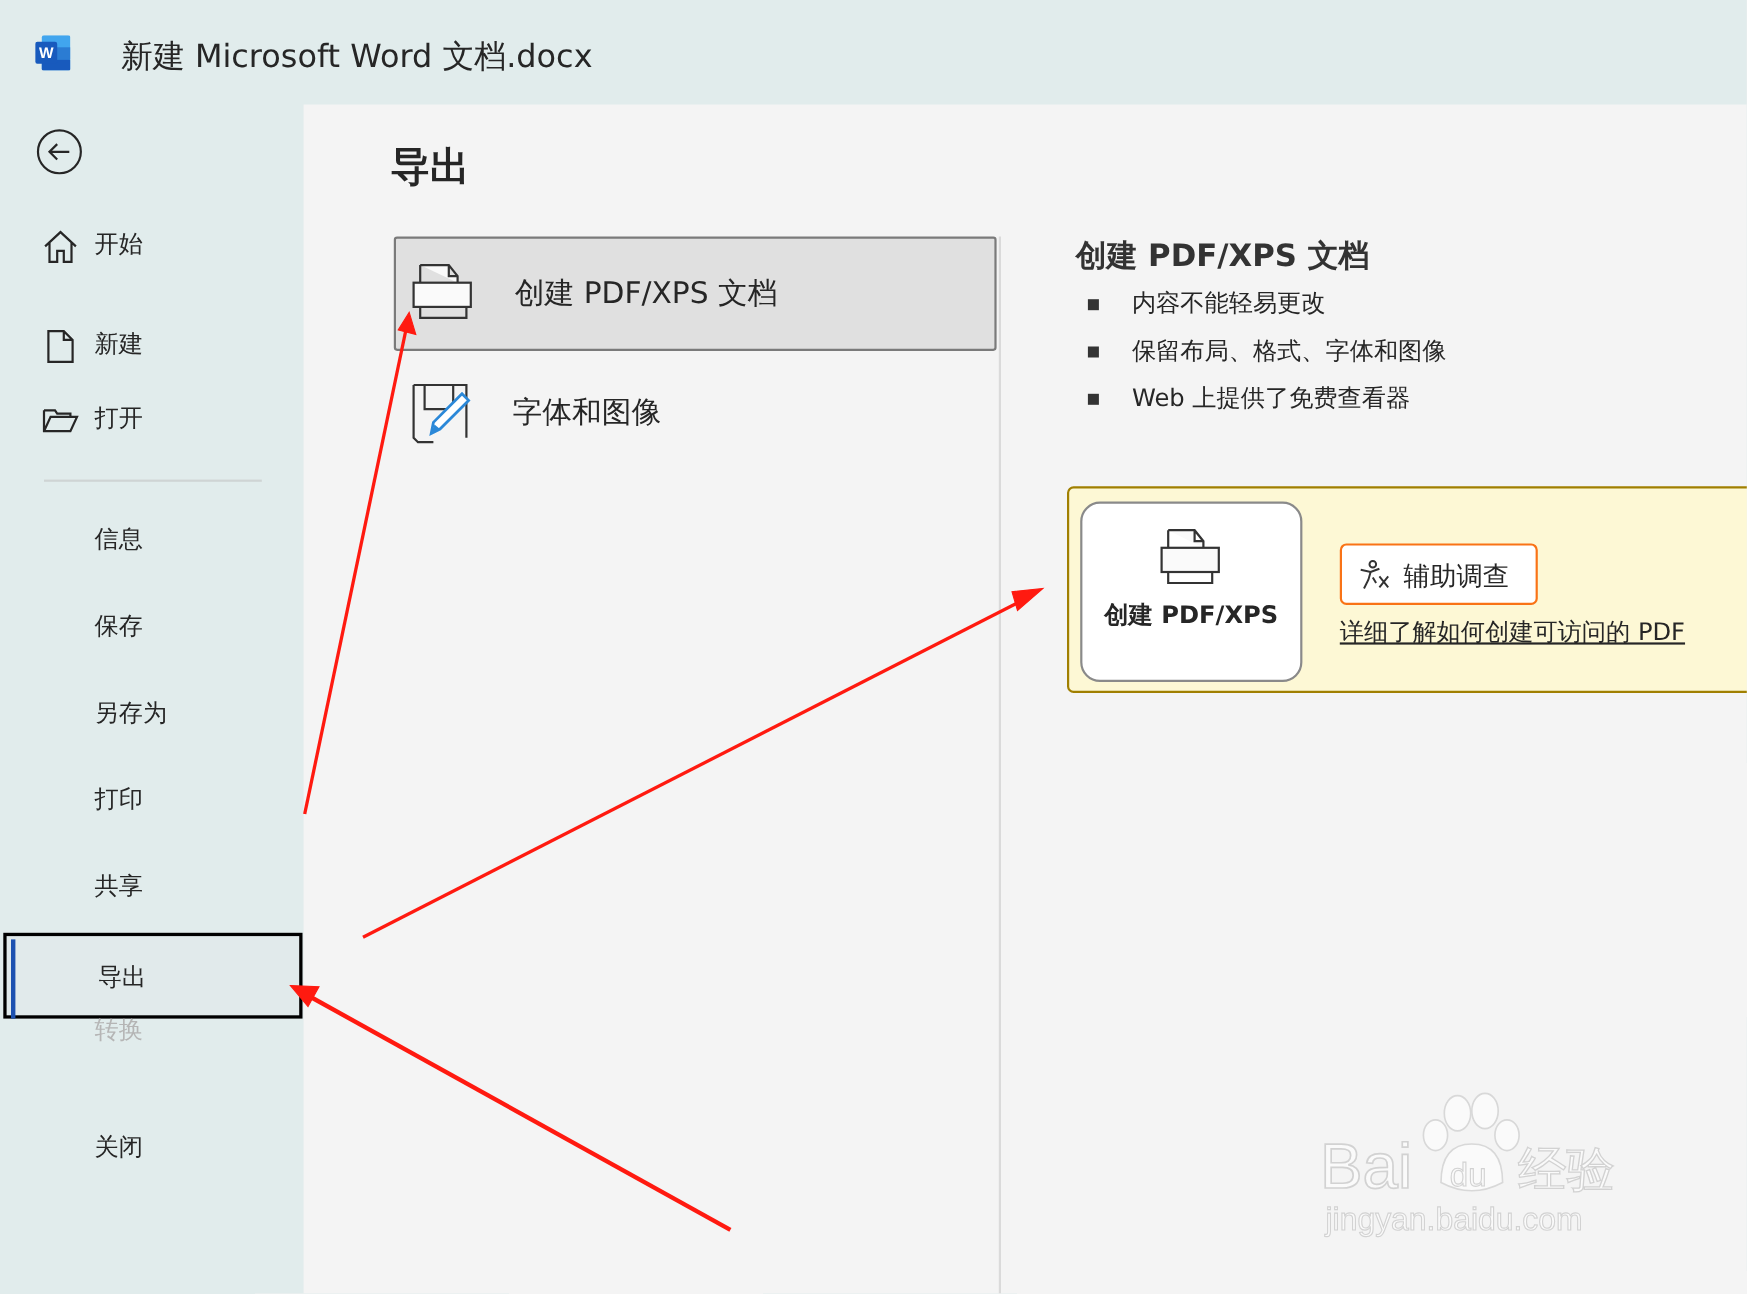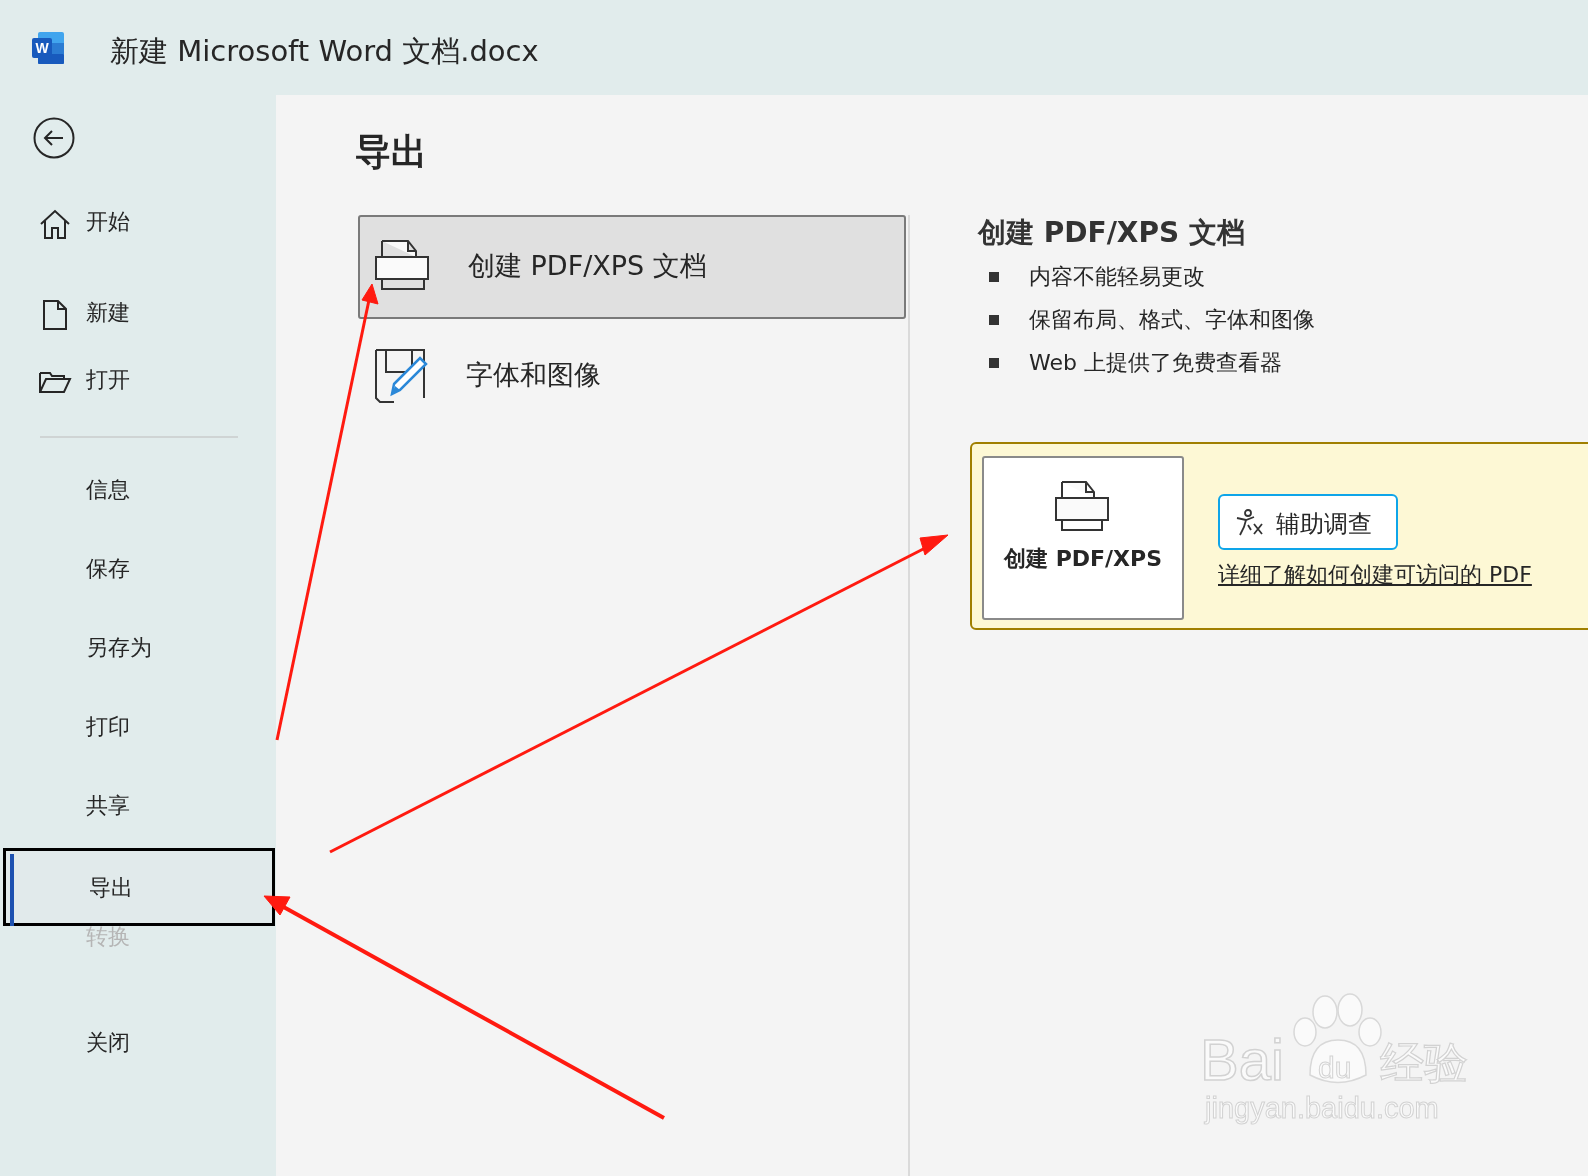--- a/index.html
+++ b/index.html
@@ -33,25 +33,25 @@
     .opt.plain { top:326px; }
     .opt .oico { position:absolute; left:14px; top:22px; width:58px; height:60px; }
     .opt .olbl { position:absolute; left:108px; top:31px; font-size:27px; color:#262626; white-space:nowrap; }
 
     .detail-title { position:absolute; left:978px; top:214px; font-size:28px; font-weight:bold; color:#333; white-space:nowrap; }
     .bullets { position:absolute; left:988px; top:262px; margin:0; padding:0; list-style:none; }
     .bullets li { position:relative; height:43px; padding-left:41px; font-size:22px; color:#262626; white-space:nowrap; line-height:30px; }
     .bullets li .sq { position:absolute; left:1px; top:10px; width:10px; height:10px; background:#333; }
 
     .a11y-panel { position:absolute; left:970px; top:442px; width:640px; height:188px; background:#fdf8d5; border:2px solid #a07f00; border-radius:6px; box-sizing:border-box; }
-    .big-btn { position:absolute; left:10px; top:12px; width:202px; height:164px; background:#fff; border:2px solid #8a8a8a; border-radius:3px; box-sizing:border-box; cursor:pointer; }
+    .big-btn { position:absolute; left:10px; top:12px; width:202px; height:164px; background:#fff; border:2px solid #8a8a8a; border-radius:18px; box-sizing:border-box; cursor:pointer; }
     .big-btn .bico { position:absolute; left:70px; top:22px; width:58px; height:58px; }
     .big-btn .blbl { position:absolute; left:0; width:100%; top:86px; text-align:center; font-size:22px; font-weight:bold; color:#262626; white-space:nowrap; }
     .a11y-desc { position:absolute; left:246px; top:12px; font-size:22px; color:#262626; white-space:nowrap; }
-    .a11y-btn { position:absolute; left:246px; top:50px; width:180px; height:56px; background:#fff; border:2px solid #0ea5e9; border-radius:6px; box-sizing:border-box; cursor:pointer; }
+    .a11y-btn { position:absolute; left:246px; top:50px; width:180px; height:56px; background:#fff; border:2px solid #f97316; border-radius:6px; box-sizing:border-box; cursor:pointer; }
     .a11y-btn .aico { position:absolute; left:14px; top:12px; width:30px; height:30px; }
     .a11y-btn .albl { position:absolute; left:56px; top:12px; font-size:24px; color:#262626; white-space:nowrap; }
     .a11y-link { position:absolute; left:246px; top:116px; font-size:22px; color:#262626; text-decoration:underline; white-space:nowrap; cursor:pointer; }
 
     .annot { position:absolute; left:0; top:0; width:1588px; height:1176px; pointer-events:none; }
     .watermark { position:absolute; left:1200px; top:990px; width:290px; height:140px; }
   </style>
 </head>
 <body>
 

